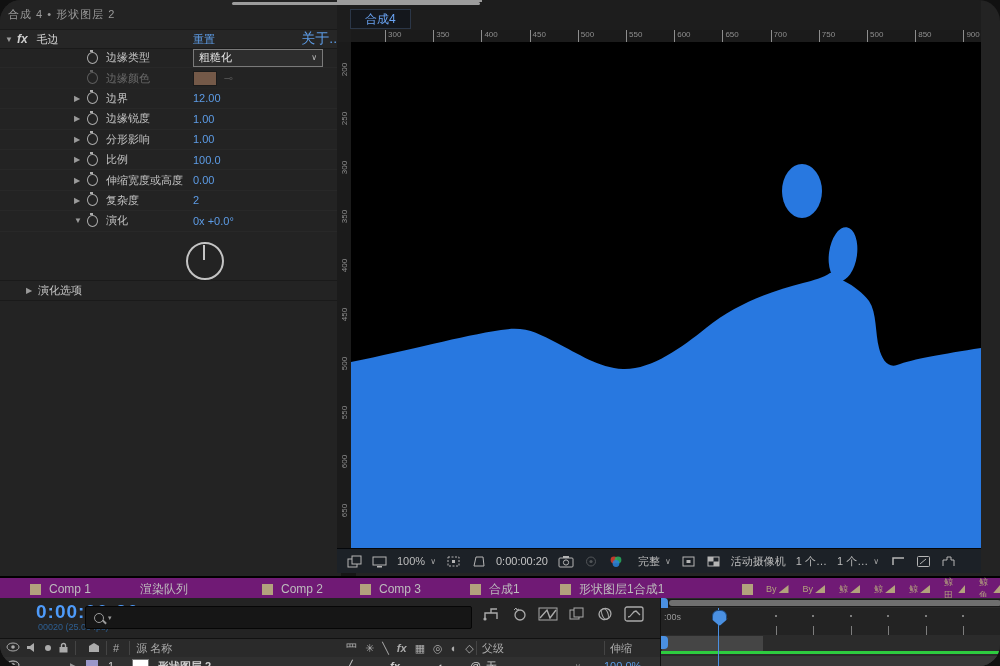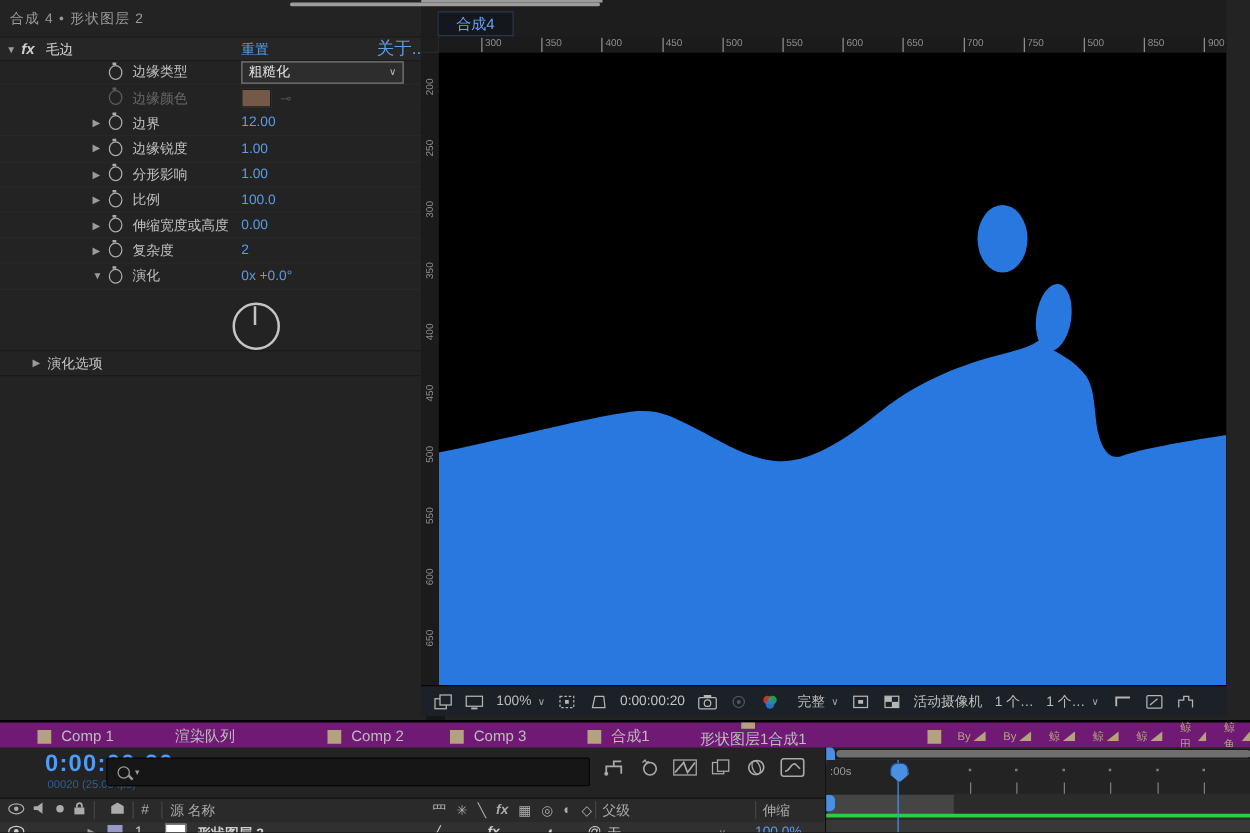--- a/index.html
+++ b/index.html
@@ -1,18 +1,18 @@
 <!DOCTYPE html>
 <html><head>
 <meta charset="utf-8">
 <style>
   html,body{margin:0;padding:0;background:#111;}
   .stage{position:relative;width:1000px;height:666px;overflow:hidden;
          background:#232323;font-family:"Liberation Sans","DejaVu Sans",sans-serif;
-         color:#c8c8c8;-webkit-font-smoothing:antialiased;}
+         color:#c8c8c8;border-radius:21px;-webkit-font-smoothing:antialiased;}
   .abs{position:absolute;}
 
   
   .ecp{left:0;top:0;width:341px;height:576px;background:#232323;border-right:15px solid #161616;box-sizing:content-box;}
   .ecp-head{position:absolute;left:8px;top:7px;font-size:11px;color:#9b9b9b;letter-spacing:1px;}
   .dragbar{left:232px;top:2px;width:248px;height:3px;background:#9c9c9c;border-radius:2px;z-index:40;}
   .fx-title{position:absolute;left:0;top:29px;width:341px;height:18px;display:flex;align-items:center;border-top:1px solid #1a1a1a;border-bottom:1px solid #1a1a1a;background:#262626;}
   .fx-title .tri{color:#9a9a9a;font-size:8px;margin:0 4px 0 5px;}
   .fx-title .fx{font-style:italic;font-weight:bold;color:#cfcfcf;font-size:12px;margin-right:9px;}
   .fx-title .nm{font-size:11px;color:#d6d6d6;}
@@ -354,21 +354,21 @@
           <span>Comp 2</span>
         </div>
         <div class="btab" style="left: 360px;">
           <span class="tansq"></span>
           <span>Comp 3</span>
         </div>
         <div class="btab" style="left: 470px;">
           <span class="tansq"></span>
           <span>合成1</span>
         </div>
-        <div class="btab" style="left: 560px; flex-direction: column;">
+        <div class="btab" style="left: 560px;">
           <span class="tansq"></span>
           <span>形状图层1合成1</span>
         </div>
       </div>
     <span class="tansq abs" style="left:742px;top:6px"></span>
     <div class="minitabs" id="minitabs" style="left:766px">
         <div class="minitab">
           <span>By</span>
           <span class="thumb"></span>
         </div>

